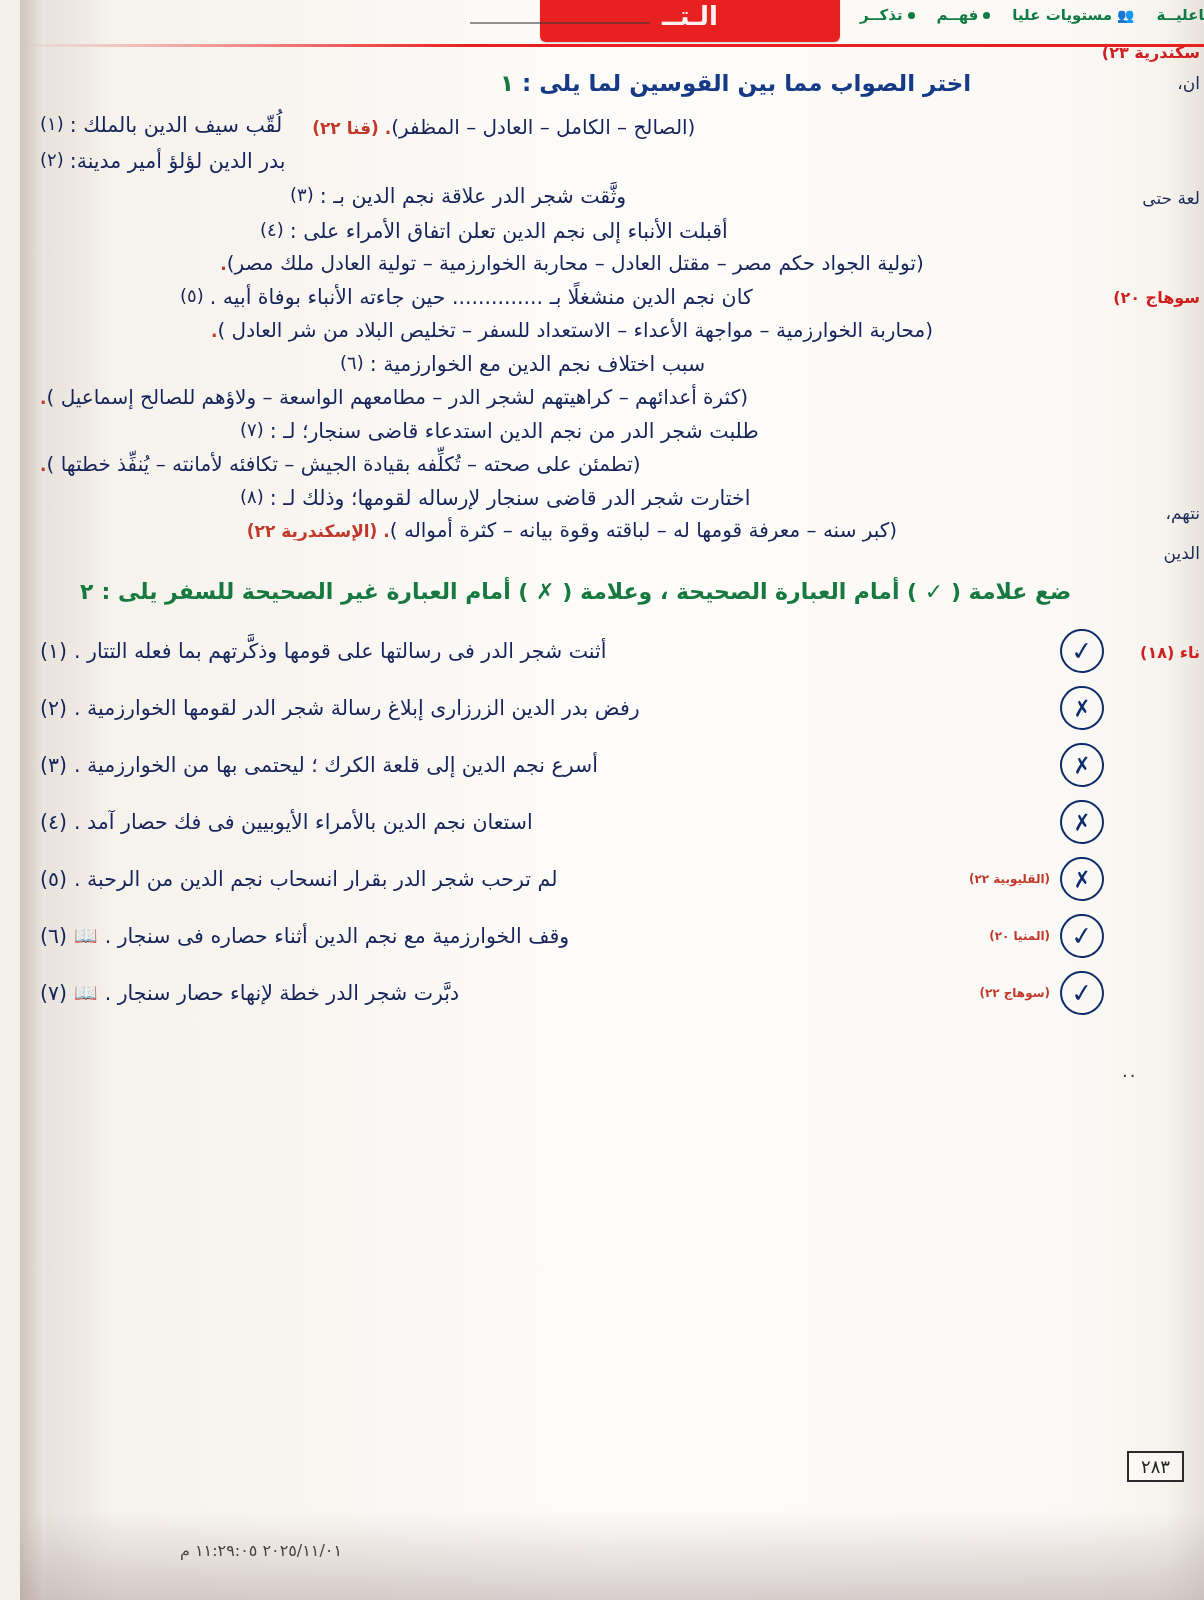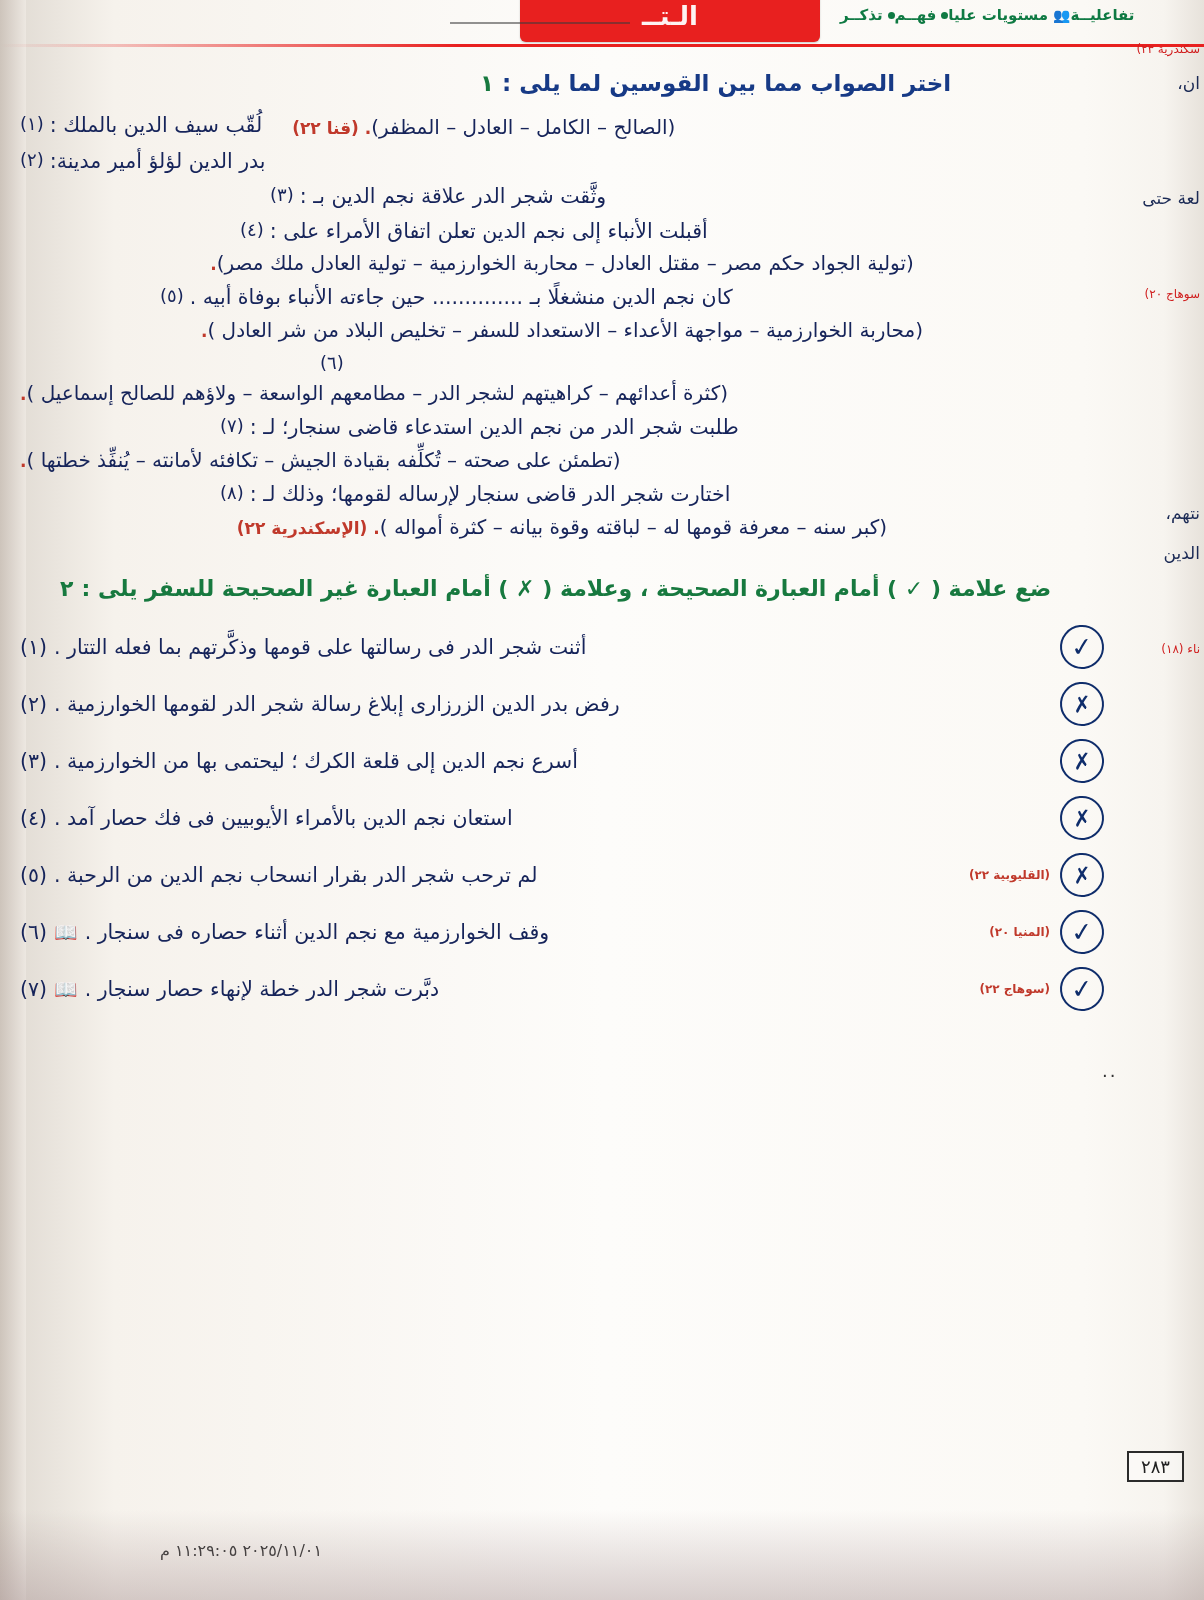--- a/index.html
+++ b/index.html
@@ -8,20 +8,21 @@
     background:#f3efe9;
     font-family:"DejaVu Sans", sans-serif;
     position:relative;
     overflow:hidden;
   }
   
   #page{
     position:absolute;inset:0;
     background:
       linear-gradient(to left, #e7e2db 0px, #f7f4ef 40px, #fbf9f5 120px, #fdfcfa 600px, #f6f2ec 1090px, #ded8d0 1204px);
+    margin-left: 20px;
   }
   
   #page:after{
     content:"";position:absolute;left:0;right:0;bottom:0;height:90px;
     background:linear-gradient(to top, rgba(170,150,150,.45), rgba(255,255,255,0));
   }
   .binding{
     position:absolute;top:0;bottom:0;left:0;width:26px;
     background:linear-gradient(to right,#c9bfb6,#efeae4);
     opacity:.8;
@@ -36,39 +37,39 @@
     display:block;text-align:center;color:#fff;font-weight:bold;
     font-size:26px;line-height:44px;letter-spacing:1px;opacity:.95;
   }
   .top-rule{
     position:absolute;top:44px;left:0;right:0;height:3px;
     background:linear-gradient(to left,#e8201f 0 62%,rgba(232,32,31,0) 100%);
   }
   
   .tagbar{
     position:absolute;top:6px;right:30px;left:840px;
-    display:flex;flex-direction:row-reverse;align-items:center;
+    display:flex;flex-direction:row-reverse;gap:22px;align-items:center;
     font-size:15px;color:#0f7a43;font-weight:bold;
     direction:rtl;
   }
   .tagbar .tag{white-space:nowrap;display:flex;align-items:center;gap:5px;}
   .tagbar .dot{width:7px;height:7px;border-radius:50%;background:#0f7a43;display:inline-block;}
   .tagbar .icon{color:#0f7a43;font-size:14px;}
   .hline{
     position:absolute;top:22px;left:450px;width:180px;height:2px;background:#3a3a3a;opacity:.55;
   }
 
   
   .margin-notes{
     position:absolute;top:40px;right:0;width:120px;height:1350px;
     font-size:17px;color:#1b2a55;line-height:1.6;text-align:right;
     direction:rtl;padding-right:6px;
   }
   .margin-notes .mn{position:absolute;right:4px;white-space:nowrap;}
-  .mn.red{color:#d01f1f;font-weight:normal;font-size:12px;}
+  .mn.red{color:#d01f1f;font-weight:bold;font-size:16px;}
 
   
   .content{
     position:absolute;top:70px;right:100px;left:20px;
     direction:rtl;text-align:right;
     color:#1c2b57;
   }
   .q-head{
     font-size:23px;font-weight:bold;color:#173a86;
     margin:0 0 14px 0;letter-spacing:0;
@@ -220,20 +221,21 @@
         <span>كان نجم الدين منشغلًا بـ .............. حين جاءته الأنباء بوفاة أبيه .</span>
       </div>
       <div class="choices" style="text-align:center">
         <span>(محاربة الخوارزمية – مواجهة الأعداء – الاستعداد للسفر – تخليص البلاد من شر العادل )</span><span class="src">.</span>
       </div>
     </div>
 
     <div class="item">
       <div class="stem" style="padding-left:300px">
         <span class="idx">(٦)</span>
+        <span>سبب اختلاف نجم الدين مع الخوارزمية :</span>
       </div>
       <div class="choices" style="text-align:left">
         <span>(كثرة أعدائهم – كراهيتهم لشجر الدر – مطامعهم الواسعة – ولاؤهم للصالح إسماعيل )</span><span class="src">.</span>
       </div>
     </div>
 
     <div class="item">
       <div class="stem" style="padding-left:200px">
         <span class="idx">(٧)</span>
         <span>طلبت شجر الدر من نجم الدين استدعاء قاضى سنجار؛ لـ :</span>

